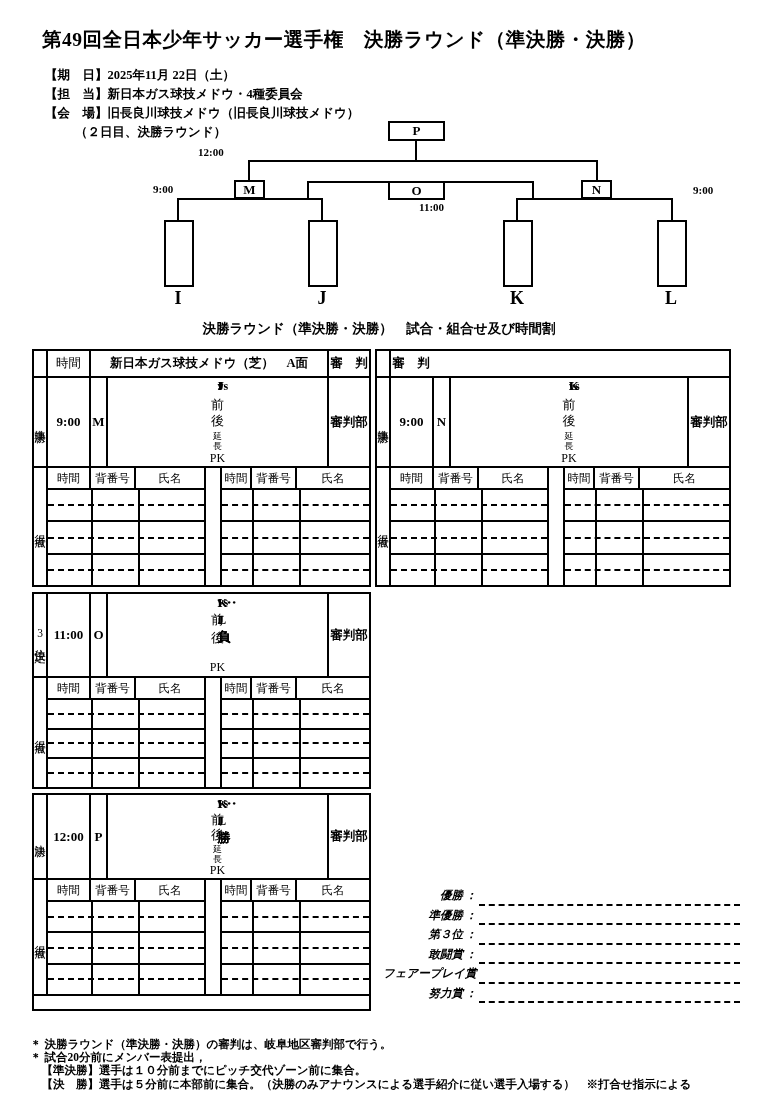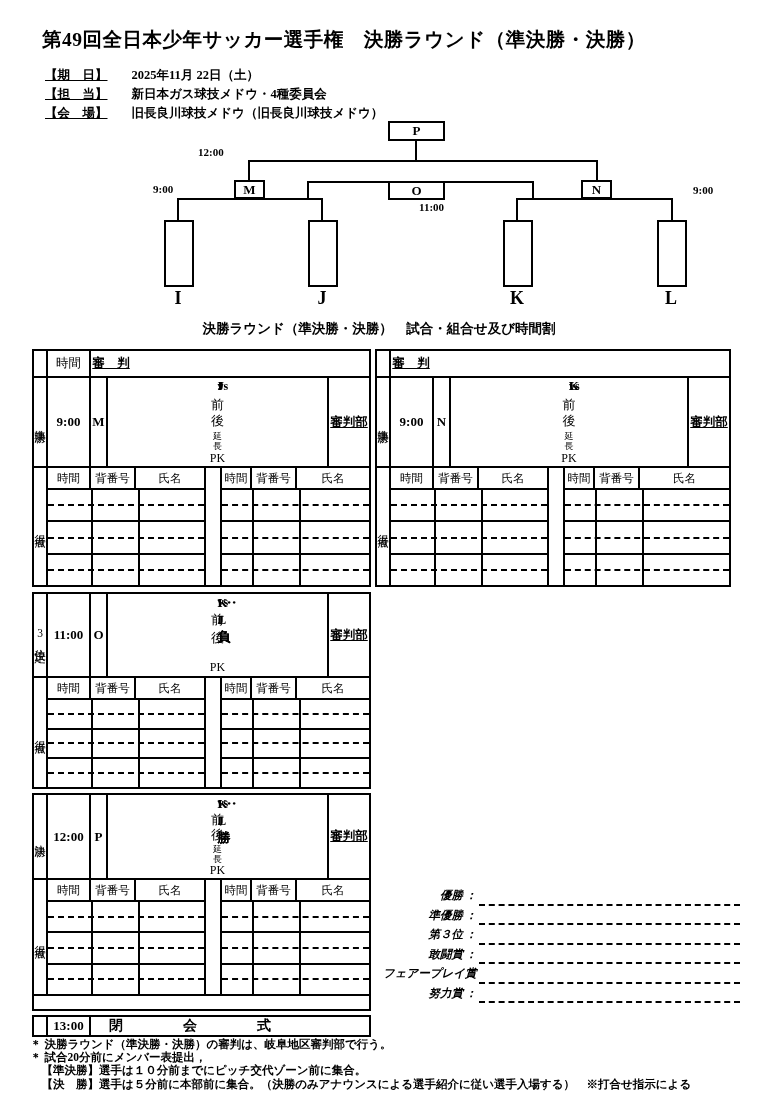--- a/index.html
+++ b/index.html
@@ -2,36 +2,36 @@
 <html><head>
 <meta charset="utf-8">
 <style>
   html,body{margin:0;padding:0;background:#e8e8e8;}
   .page{position:relative;width:758px;height:1111px;background:#fff;overflow:hidden;
         font-family:"Liberation Serif","DejaVu Serif",serif;color:#000;}
   .abs{position:absolute;}
   
   .title{left:42px;top:26px;font-size:19.5px;font-weight:bold;letter-spacing:.5px;white-space:nowrap;}
   .info{left:45px;top:66px;font-size:12.5px;font-weight:bold;line-height:19px;white-space:nowrap;}
-  .info .lbl{margin-right:24px;text-decoration:underline;}
+  .info .lbl{margin-right:0;}
   .info .sub{padding-left:30px;}
   
   .bk-box{position:absolute;border:2px solid #000;background:#fff;display:flex;align-items:center;justify-content:center;
           font-weight:bold;font-size:13px;}
   .bk-team{position:absolute;border:2px solid #000;background:#fff;width:26px;height:63px;}
   .bk-letter{position:absolute;width:30px;text-align:center;font-size:18px;font-weight:bold;}
   .bk-time{position:absolute;font-size:11px;font-weight:bold;white-space:nowrap;}
   .caption{left:0;top:320px;width:758px;text-align:center;font-size:13.5px;font-weight:bold;}
   
   .blk{position:absolute;border:2px solid #000;background:#fff;display:flex;flex-direction:column;box-sizing:border-box;}
   .trow{display:flex;box-sizing:border-box;}
   .bb{border-bottom:2px solid #000;}
   .cell{display:flex;align-items:center;justify-content:center;box-sizing:border-box;
         border-right:2px solid #000;font-size:12.5px;}
-  .cell.last{border-right:none;text-decoration:underline;}
+  .cell.last{border-right:none;}
   .c-stage{width:14px;}
   .c-time{width:43px;font-weight:bold;font-size:13px;}
   .c-code{width:17px;font-weight:bold;font-size:13px;}
   .c-venue{flex:1;font-weight:bold;}
   .c-ref{width:40px;font-weight:bold;}
   .c-match{flex:1;display:flex;flex-direction:column;padding:0;}
   .v{writing-mode:vertical-rl;text-orientation:upright;font-size:11.5px;letter-spacing:1px;line-height:14px;}
   
   .teams{position:relative;height:16px;flex:0 0 16px;font-weight:bold;font-size:13px;}
   .teams.fullul{border-bottom:2px dashed #000;}
@@ -84,20 +84,21 @@
 </head>
 <body>
 
 <div class="page">
 
   <div class="abs title">第49回全日本少年サッカー選手権　決勝ラウンド（準決勝・決勝）</div>
   <div class="abs info">
     <div><span class="lbl">【期　日】</span><span>2025年11月 22日（土）</span></div>
     <div><span class="lbl">【担　当】</span><span>新日本ガス球技メドウ・4種委員会</span></div>
     <div><span class="lbl">【会　場】</span><span>旧長良川球技メドウ（旧長良川球技メドウ）</span></div>
+    <div class="sub">（２日目、決勝ラウンド）</div>
   </div>
 
   <svg class="abs" style="left:0;top:0;" width="758" height="345">
     <line x1="416" y1="141" x2="416" y2="161" stroke="#000" stroke-width="2"></line>
     <polyline points="249,180 249,161 597,161 597,180" fill="none" stroke="#000" stroke-width="2"></polyline>
     <polyline points="178,220 178,199 322,199 322,220" fill="none" stroke="#000" stroke-width="2"></polyline>
     <polyline points="517,220 517,199 672,199 672,220" fill="none" stroke="#000" stroke-width="2"></polyline>
     <polyline points="308,199 308,182 533,182 533,199" fill="none" stroke="#000" stroke-width="2"></polyline>
   </svg>
   <div class="bk-box" style="left:388px;top:121px;width:53px;height:16px;">
@@ -123,20 +124,21 @@
   <div class="bk-letter" style="left:163px;top:288px;">I</div>
   <div class="bk-letter" style="left:307px;top:288px;">J</div>
   <div class="bk-letter" style="left:502px;top:288px;">K</div>
   <div class="bk-letter" style="left:656px;top:288px;">L</div>
   <div class="abs caption">決勝ラウンド（準決勝・決勝）　試合・組合せ及び時間割</div>
 
   <div class="blk" style="left:32px;top:349px;width:339px;height:238px;">
     <div class="trow bb" style="flex:0 0 27px;">
       <div class="cell c-stage"></div>
       <div class="cell c-time" style="font-weight:normal;font-size:12.5px;">時間</div>
+      <div class="cell c-venue">新日本ガス球技メドウ（芝）　A面</div>
       <div class="cell c-ref last">審　判</div>
     </div>
     <div class="trow bb" style="flex:0 0 90px;">
       <div class="cell c-stage v">準決勝</div>
       <div class="cell c-time">9:00</div>
       <div class="cell c-code">M</div>
       <div class="cell c-match">
         <div class="teams fullul">
           <span class="home">I</span>
           <span class="vsx">vs</span>
@@ -401,27 +403,20 @@
               <div class="sr s"></div>
               <div class="sr d"></div>
               <div class="sr"></div>
             </div>
         </div>
       </div>
     </div>
     <div class="thinrow"></div>
   </div>
 
-  <div class="blk" style="left:32px;top:1015px;width:339px;height:22px;">
-    <div class="trow" style="flex:1;">
-      <div class="cell c-stage"></div>
-      <div class="cell c-time">13:00</div>
-      <div class="closing-label">閉　会　式</div>
-    </div>
-  </div>
 
   <div class="abs awards">
     <div class="aw">
         <span class="al">優勝</span>
         <span class="ac">：</span>
         <span class="aline"></span>
       </div>
     <div class="aw">
         <span class="al">準優勝</span>
         <span class="ac">：</span>

